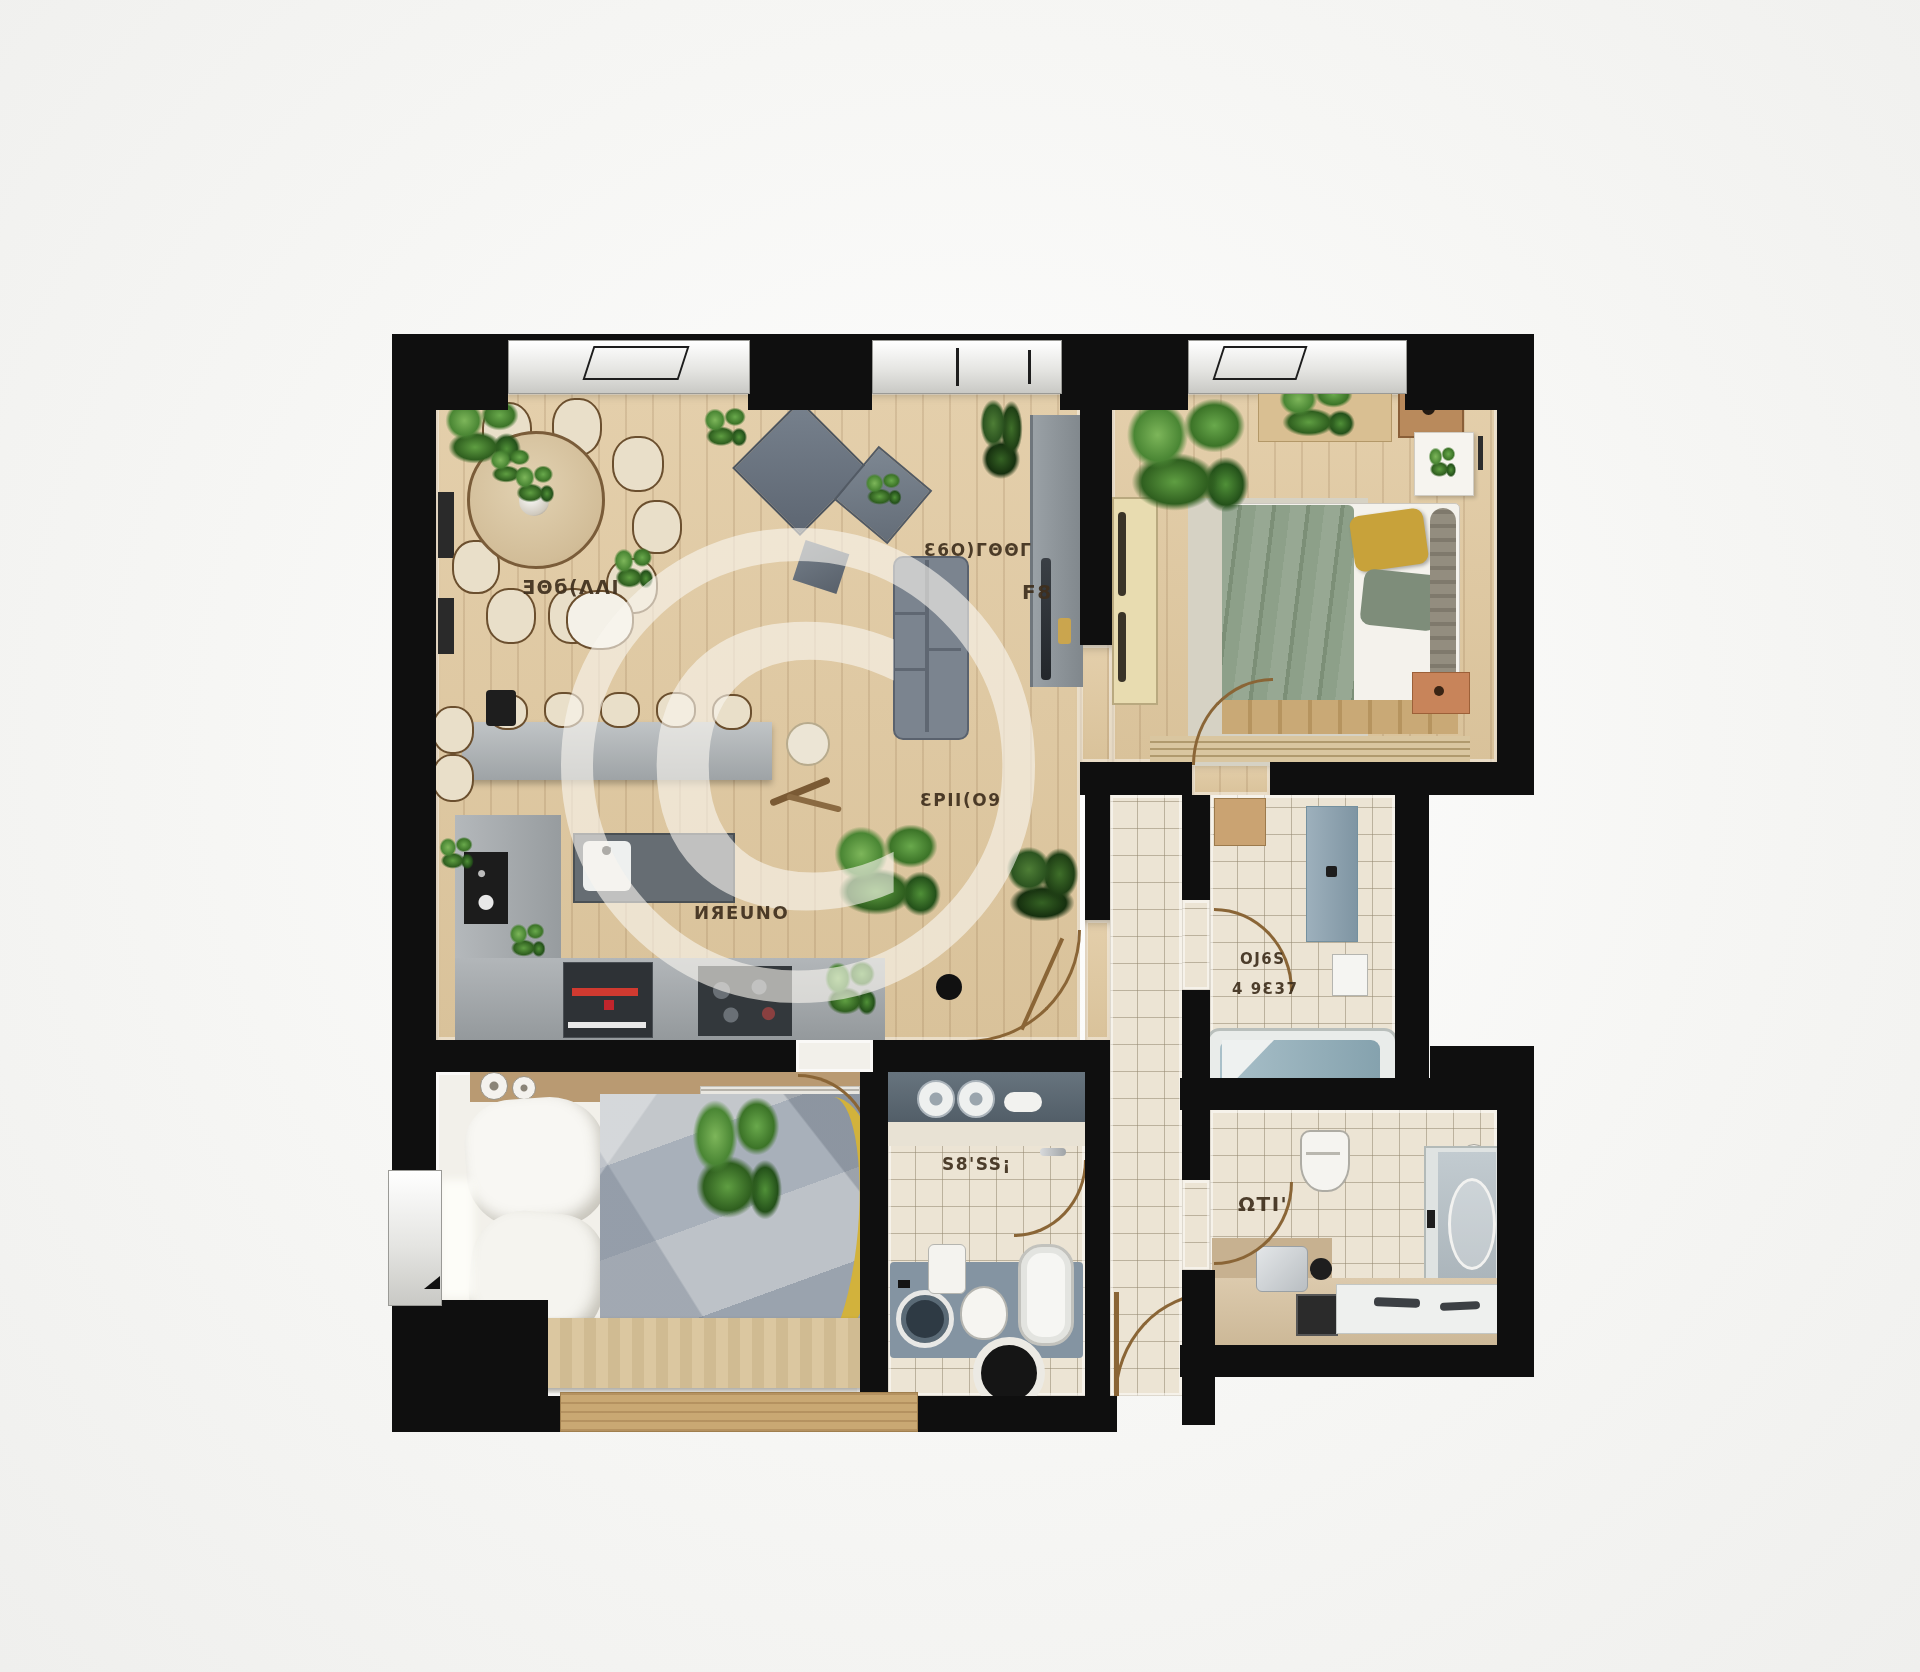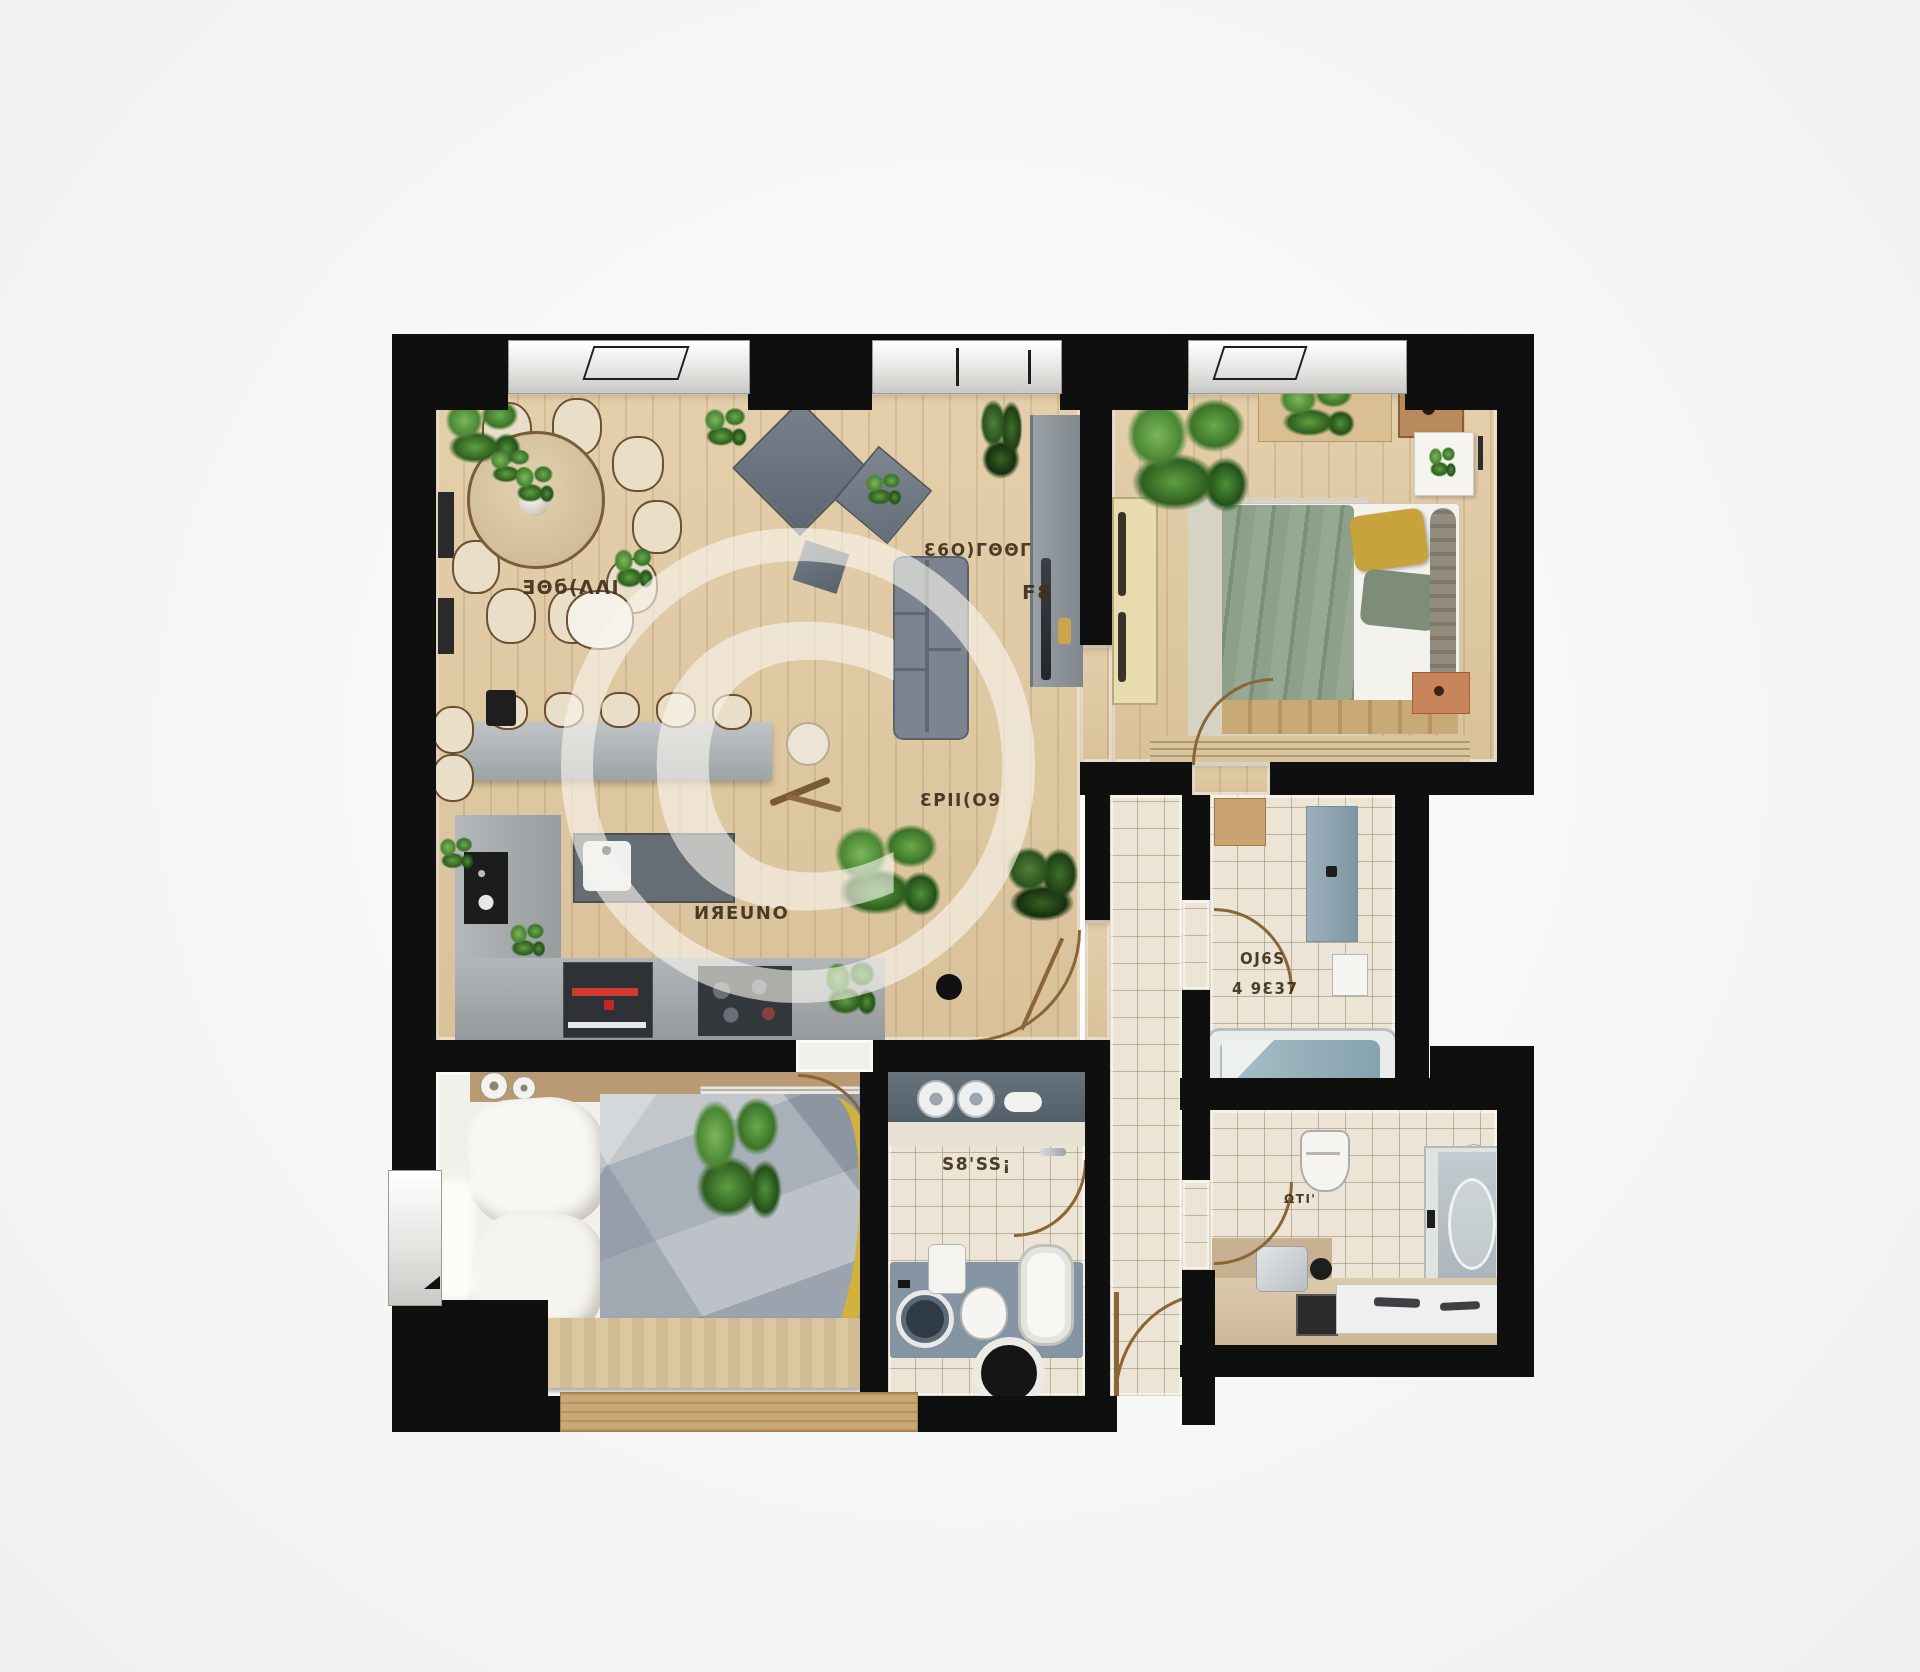--- a/index.html
+++ b/index.html
@@ -260,17 +260,17 @@
   <div class="window" style="left:388px;top:1170px;width:52px;height:134px;"></div>
 
   <div class="lbl" style="left:522px;top:576px;font-size:19px;">ƎΘб(ΛΛІ</div>
   <div class="lbl" style="left:924px;top:540px;">Ɛ6Ο)ΓΘΘΓ</div>
   <div class="lbl" style="left:1022px;top:580px;font-size:20px;">F8</div>
   <div class="lbl" style="left:920px;top:790px;">ƐΡΙΙ(Ο9</div>
   <div class="lbl" style="left:694px;top:902px;font-size:18px;">ИЯΕUΝΟ</div>
   <div class="lbl" style="left:942px;top:1154px;">S8'SS¡</div>
   <div class="lbl" style="left:1240px;top:950px;font-size:15px;">OЈ6S</div>
   <div class="lbl" style="left:1232px;top:980px;font-size:15px;">4 9Ɛ37</div>
-  <div class="lbl" style="left:1284px;top:1192px;font-size:12px;">ΩΤΙ'</div>
+  <div class="lbl" style="left:1238px;top:1192px;font-size:20px;">ΩΤΙ'</div>
 
   <div id="watermark">©</div>
 
 </div>
 
 </body></html>

